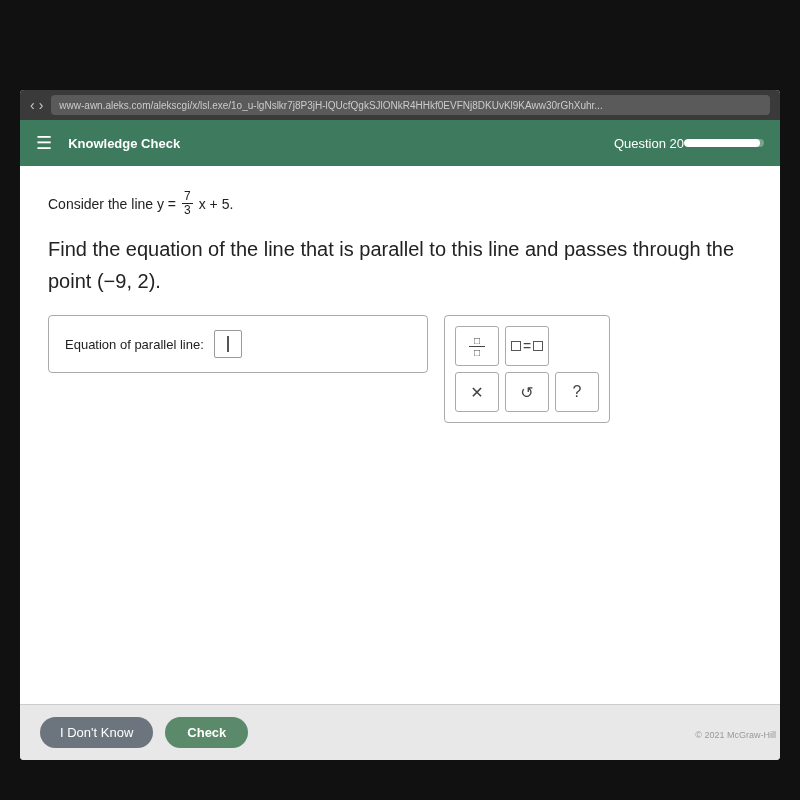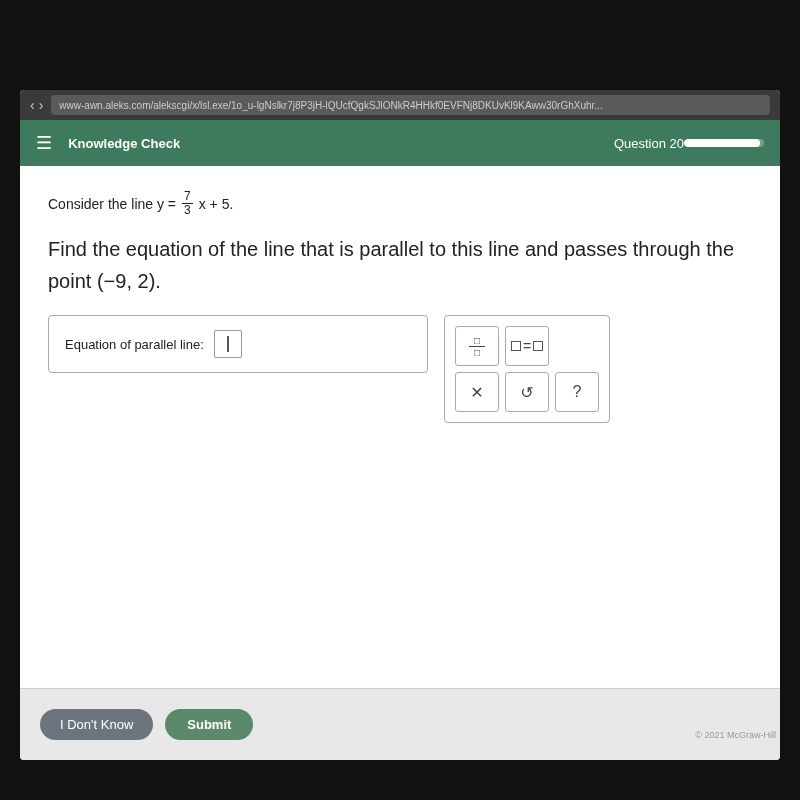--- a/index.html
+++ b/index.html
@@ -267,21 +267,21 @@
     .small-box {
       width: 10px;
       height: 10px;
       border: 1px solid #555;
       display: inline-block;
     }
 
     
     .bottom-bar {
       background: #e8e8e8;
-      height: 72px;
+      height: 56px;
       display: flex;
       align-items: center;
       padding: 0 20px;
       gap: 12px;
       border-top: 1px solid #ccc;
       flex-shrink: 0;
     }
 
     .btn-dont-know {
       background: #6c757d;
@@ -424,18 +424,18 @@
         <div class="kbd-btn">
           <span>?</span>
         </div>
       </div>
 
     </div>
   </div>
 
   <div class="bottom-bar">
     <button class="btn-dont-know">I Don't Know</button>
-    <button class="btn-submit">Submit</button>
+    <button class="btn-submit">Check</button>
   </div>
 
 </div>
 
 <div class="copyright">© 2021 McGraw-Hill</div>
 
 </body></html>

